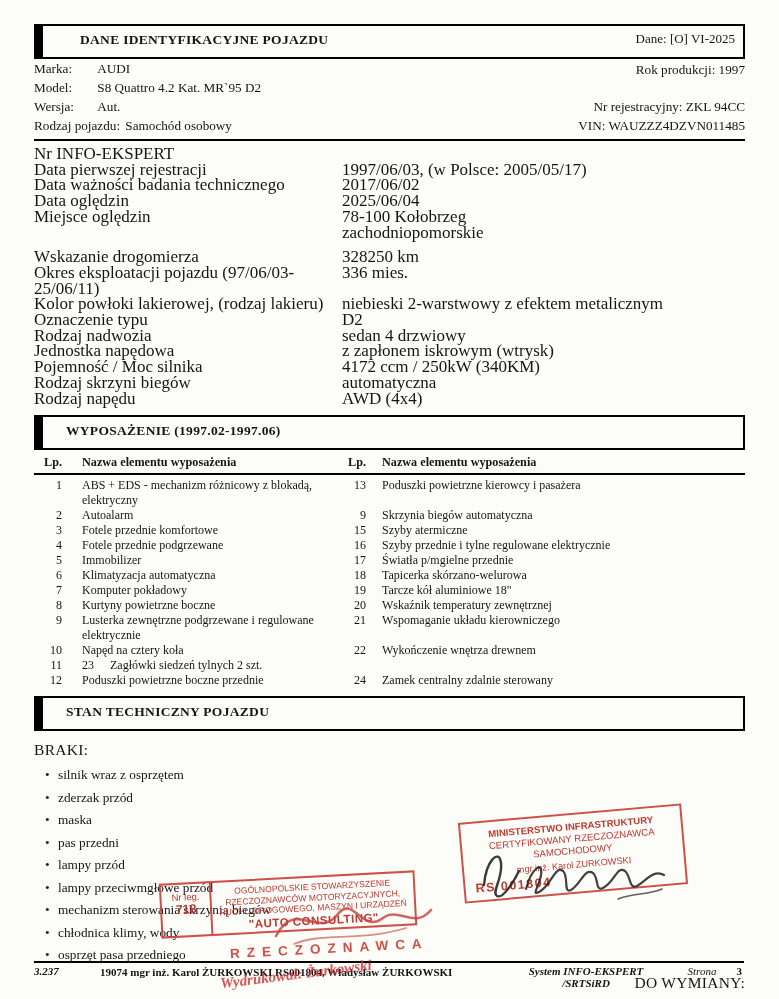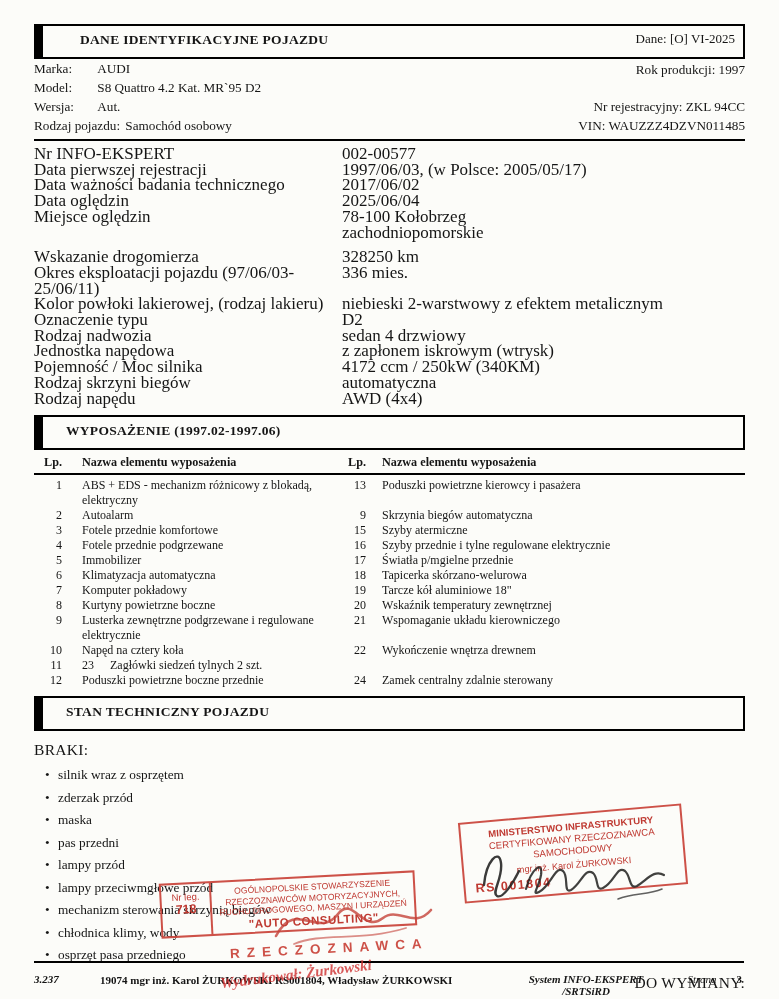--- a/index.html
+++ b/index.html
@@ -39,21 +39,21 @@
   .eq-rno{width:32px;flex:none;text-align:right;}
   .eq-rname{flex:1;margin-left:16px;}
   
   .tech-box{margin-top:8px;}
   .braki-label{font-size:15.5px;margin:10px 0 8px 0;letter-spacing:.3px;}
   ul.braki{list-style:none;margin:0;padding:0 0 0 11px;}
   ul.braki li{font-size:13.3px;margin-bottom:6.5px;}
   ul.braki li::before{content:"\2022";display:inline-block;width:13px;}
   .do-wymiany{font-size:15.5px;margin-top:11px;letter-spacing:.3px;text-align:right;}
   
-  .footer{position:absolute;left:34px;right:35px;top:961px;border-top:2px solid #000;padding-top:10px;display:flex;align-items:flex-start;font-size:11px;z-index:1;}
+  .footer{position:absolute;left:34px;right:35px;top:961px;border-top:2px solid #000;padding-top:2px;display:flex;align-items:flex-start;font-size:11px;z-index:1;}
   .f-left{width:66px;font-weight:bold;font-style:italic;}
   .f-center{flex:1;font-weight:bold;padding-top:1px;}
   .f-system{width:132px;text-align:center;font-style:italic;font-weight:bold;line-height:12px;}
   .f-page{width:92px;text-align:right;padding-right:2px;font-style:italic;}
   .f-page .pg-num{font-style:normal;font-weight:bold;margin-left:20px;}
   
   .stamp{position:absolute;color:#bf3a32;font-family:"Liberation Sans","DejaVu Sans",sans-serif;z-index:5;}
   .stamp-assoc{left:160px;top:877px;width:256px;border:2.5px solid rgba(200,62,52,.9);display:flex;transform:rotate(-3deg);}
   .sa-nr{width:50px;flex:none;border-right:2.5px solid rgba(200,62,52,.9);text-align:center;padding:7px 2px 4px;font-size:9.5px;line-height:12px;}
   .sa-nr .nrv{font-size:12.5px;font-weight:bold;display:block;}
@@ -107,24 +107,20 @@
     <div class="vr vr2">Nr rejestracyjny: ZKL 94CC</div>
     <div class="vr vr3">VIN: WAUZZZ4DZVN011485</div>
   </div>
 
   <div class="hr"></div>
 
   <div class="details">
 
       <div class="det-row">
         <div class="det-lbl">Nr INFO-EKSPERT</div>
-        <div class="det-val">
-          <div>002-00577</div>
-          <div></div>
-        </div>
       </div>
 
       <div class="det-row">
         <div class="det-lbl">Data pierwszej rejestracji</div>
         <div class="det-val">
           <div>1997/06/03, (w Polsce: 2005/05/17)</div>
           <div></div>
         </div>
       </div>
 

